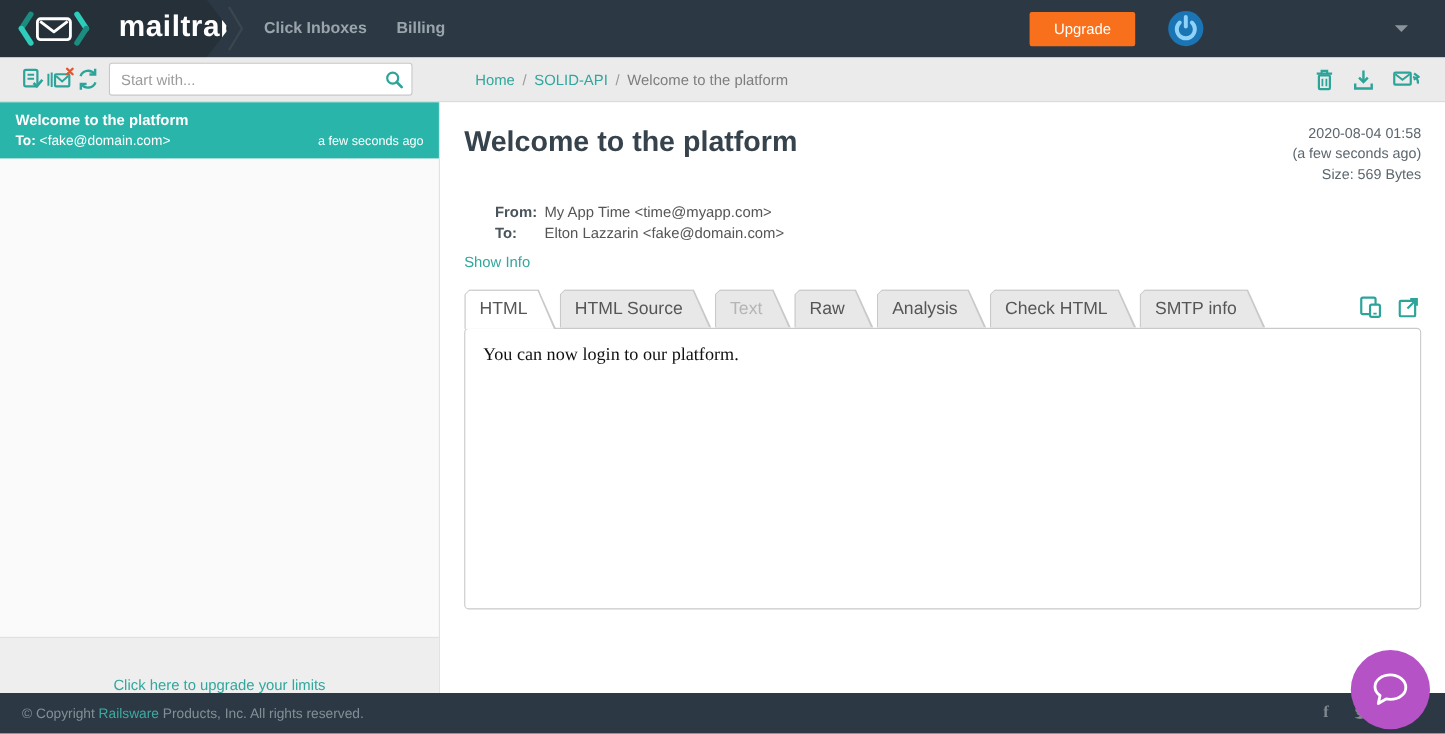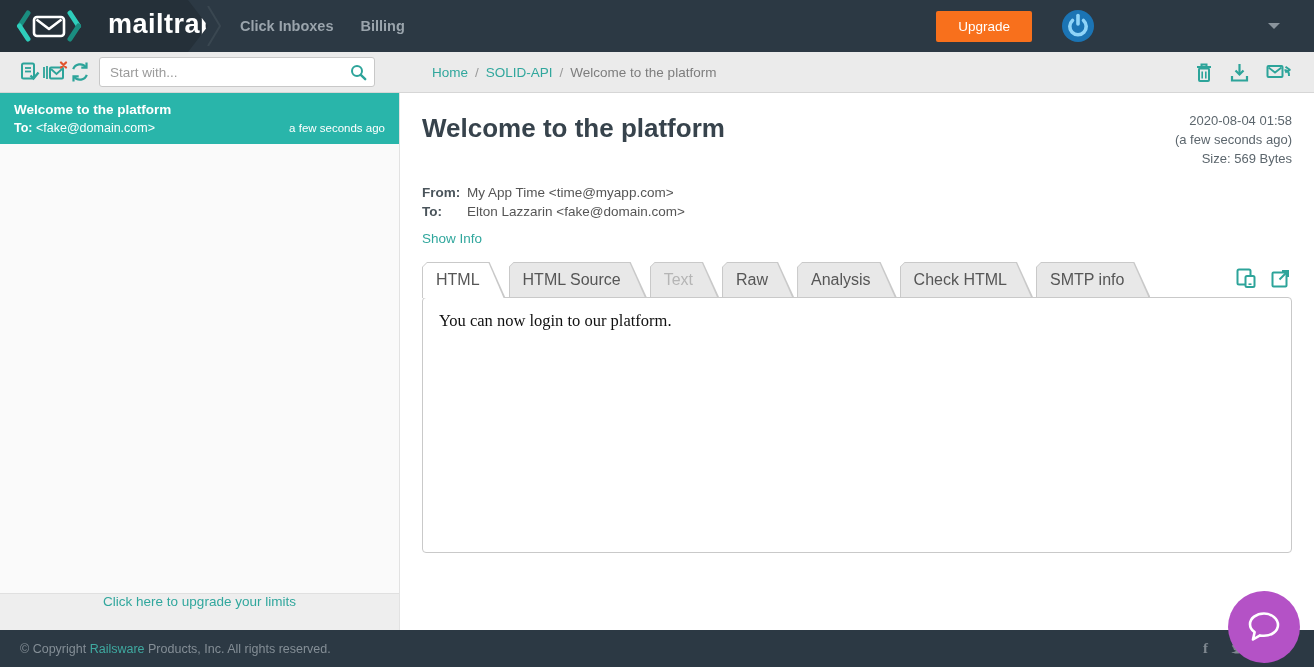--- a/index.html
+++ b/index.html
@@ -40,28 +40,28 @@
 
   
   .main { display:flex; height:537px; }
   .sidebar { width:400px; flex:none; background:#fafafa; border-right:1px solid #e2e2e2; display:flex; flex-direction:column; }
   .message-item { background:#29b5aa; color:#fff; padding:9px 14px 9px 14px; cursor:pointer; }
   .msg-subject { font-size:13.5px; font-weight:700; margin-bottom:4px; }
   .msg-row2 { display:flex; justify-content:space-between; align-items:baseline; font-size:12.5px; }
   .msg-to-label { font-weight:700; }
   .msg-time { font-size:11.5px; }
   .sidebar-spacer { flex:1; }
-  .sidebar-footer { height:37px; background:#eeeeee; border-top:1px solid #e0e0e0; display:flex; align-items:flex-start; justify-content:center; }
+  .sidebar-footer { height:51px; background:#eeeeee; border-top:1px solid #e0e0e0; display:flex; align-items:flex-end; justify-content:center; }
   .upgrade-limits-link { color:#31a79d; font-size:13.5px; text-decoration:none; cursor:pointer; }
 
   .content { flex:1; background:#fff; padding:16px 22px 0 22px; position:relative; }
   .content-header { display:flex; justify-content:space-between; align-items:flex-start; }
   .msg-title { font-size:26px; font-weight:700; color:#37434c; margin-top:4px; }
   .msg-meta { text-align:right; font-size:13px; color:#5c666d; line-height:19px; padding-top:2px; }
-  .addr-block { margin-top:15px; font-size:13.5px; color:#555; line-height:19px; }
+  .addr-block { margin-top:15px; font-size:13.5px; color:#555; line-height:19px;margin-left:28px; }
   .addr-row { display:flex; }
   .addr-label { font-weight:700; color:#4a545b; width:45px; flex:none; }
   .show-info { display:inline-block; margin-top:10px; color:#31a79d; font-size:13.5px; text-decoration:none; cursor:pointer; }
 
   .tabs-row { display:flex; align-items:flex-end; margin-top:15px; position:relative; z-index:2; }
   .tab { background:#c9c9c9; clip-path:polygon(0 100%, 0 5px, 5px 0, calc(100% - 16px) 0, 100% 100%); margin-right:3px; cursor:pointer; }
   .tab-inner { margin:1px 2px 0 1px; background:#e8e8e8; clip-path:polygon(0 100%, 0 4px, 4px 0, calc(100% - 15px) 0, 100% 100%);
                padding:8px 24px 8px 13px; font-size:16px; color:#565656; }
   .tab.active { margin-bottom:-1px; }
   .tab.active .tab-inner { background:#fff; padding-bottom:9px; }

